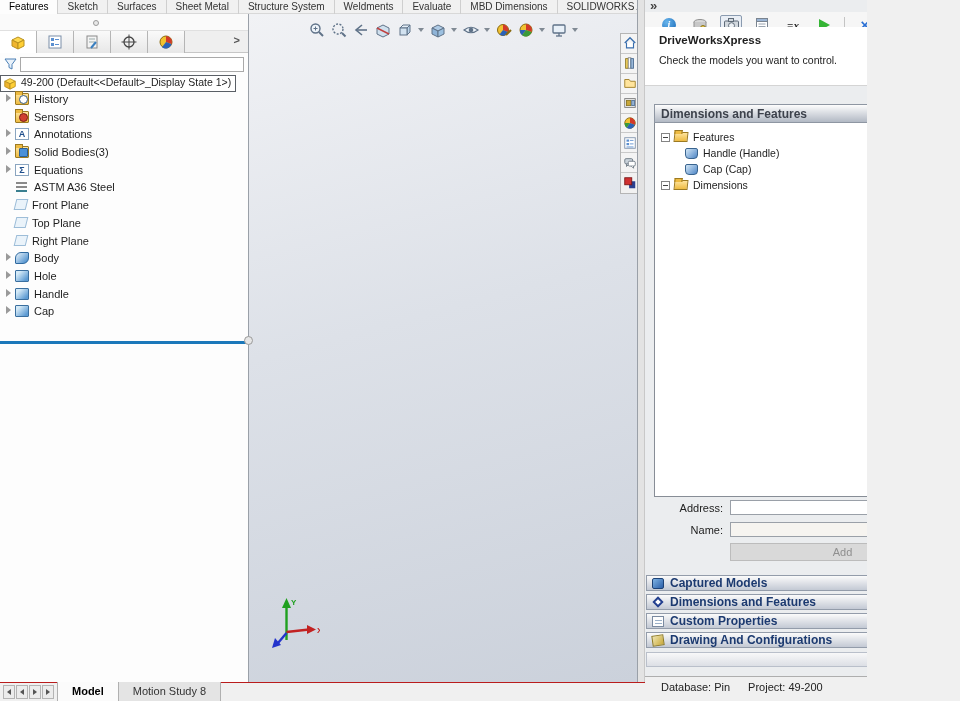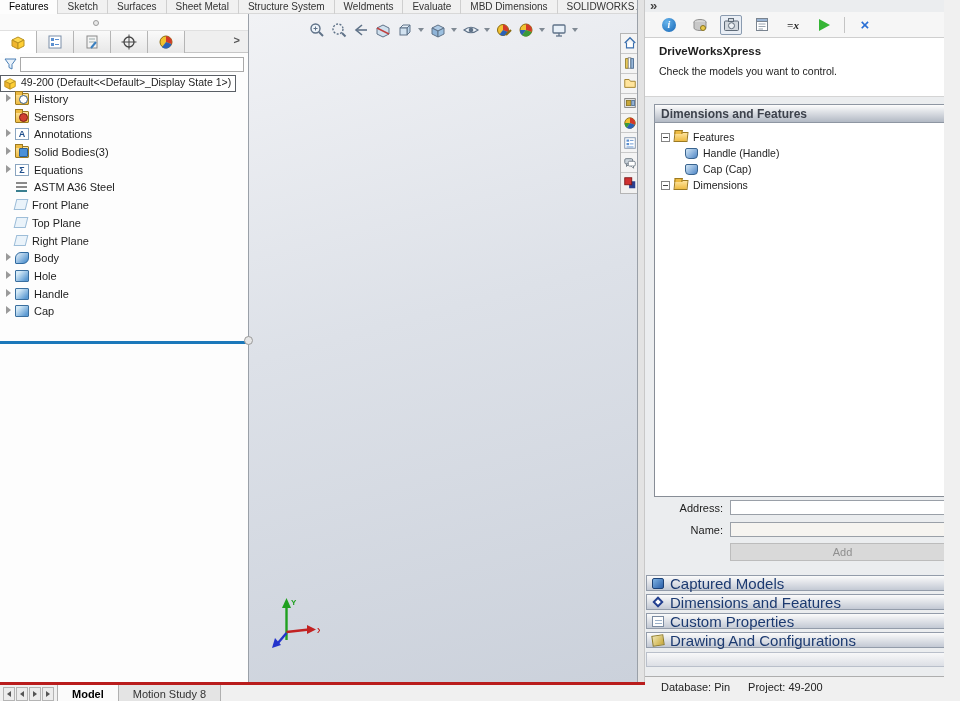--- a/index.html
+++ b/index.html
@@ -1,18 +1,18 @@
 <!DOCTYPE html>
 <html><head>
 <meta charset="utf-8">
 <style>
   *{margin:0;padding:0;box-sizing:border-box}
   html,body{width:960px;height:701px;overflow:hidden}
   body{font-family:"Liberation Sans",sans-serif;font-size:11px;color:#1e1e1e;background:#f0f0f0}
-  #app{position:relative;width:944px;height:701px;background:#f0f0f0;overflow:hidden}
+  #app{position:relative;width:867px;height:701px;background:#f0f0f0;overflow:hidden}
   .abs{position:absolute}
 
   
   .tabbar{position:absolute;left:0;top:0;width:645px;height:14px;background:#f1f1f1;display:flex;border-bottom:1px solid #d8d8d8}
   .tab{height:14px;line-height:13px;padding:0 9px;font-size:10px;color:#333;border-right:1px solid #cfcfcf;white-space:nowrap}
   .tab.active{background:#fdfdfd;color:#000}
   .winbtns{margin-left:auto;display:flex;align-items:center;gap:10px;padding-right:8px}
   .restore-ic{width:9px;height:8px;border:1px solid #666;background:#f8f8f8;position:relative}
   .restore-ic::before{content:"";position:absolute;left:2px;top:-3px;width:9px;height:8px;border:1px solid #666;z-index:-1}
   .close-ic{color:#555;font-size:11px;line-height:10px}
@@ -66,46 +66,46 @@
   .rpanel{position:absolute;left:645px;top:0;width:315px;height:701px;background:#ebedef}
   .rp-chevron{position:absolute;left:5px;top:-2px;font-size:13px;color:#444;font-weight:bold}
   .rp-toolbar{position:absolute;left:0;top:12px;width:100%;height:26px;display:flex;align-items:center;gap:9px;padding-left:13px;background:#f6f6f6;border-bottom:1px solid #cfcfcf}
   .info-ic{width:14px;height:14px;border-radius:50%;background:radial-gradient(circle at 35% 30%,#66b4ec,#1565b5);color:#fff;font-weight:bold;font-style:italic;font-family:"Liberation Serif",serif;font-size:10px;text-align:center;line-height:14px}
   .tool-box{width:22px;height:20px;display:flex;align-items:center;justify-content:center}
   .tool-box.pressed{border:1px solid #8a9bb0;background:#e9eef5;border-radius:2px}
   .vars-ic{font-family:"Liberation Serif",serif;font-style:italic;font-weight:bold;font-size:11px;color:#222}
   .play-ic{width:0;height:0;border-left:11px solid #35b535;border-top:6px solid transparent;border-bottom:6px solid transparent}
   .tsep{width:1px;height:16px;background:#c4c4c4}
   .closex-ic{color:#2a6fd4;font-weight:bold;font-size:15px;line-height:14px}
-  .rp-desc{position:absolute;left:0;top:38px;width:100%;height:59px;background:#fff;border-bottom:1px solid #d4d4d4;padding:7px 14px}
+  .rp-desc{position:absolute;left:0;top:27px;width:100%;height:59px;background:#fff;border-bottom:1px solid #d4d4d4;padding:7px 14px}
   .rp-title{font-weight:bold;font-size:11.5px;margin-bottom:7px}
   .rp-line{font-size:10.5px;color:#222;line-height:14px}
   .sec-header{position:absolute;left:9px;top:104px;width:304px;height:19px;background:linear-gradient(180deg,#fdfdfd,#b2b9c4);border:1px solid #8e96a2;display:flex;align-items:center;padding-left:6px;font-weight:bold;font-size:12px;color:#3d424c}
   .rtreebox{position:absolute;left:9px;top:123px;width:304px;height:374px;background:#fff;border:1px solid #878d96;border-top:none;overflow:hidden}
   .rtrow{display:flex;align-items:center;height:16px;white-space:nowrap;font-size:10.5px}
   .rt-min{width:9px;height:9px;border:1px solid #848484;background:linear-gradient(#444,#444) center/5px 1px no-repeat,#fff;flex:none;margin-right:4px}
   .rt-fold{width:14px;height:10px;background:linear-gradient(180deg,#ffe49c,#eebb42);border:1px solid #9c7a22;position:relative;flex:none;margin-right:5px;transform:skewX(-6deg)}
   .rt-fold::before{content:"";position:absolute;top:-3px;left:-1px;width:6px;height:3px;background:#eebb42;border:1px solid #9c7a22;border-bottom:none}
   .rt-feat{width:13px;height:11px;background:linear-gradient(135deg,#d3e7f6,#4f86c6);border:1px solid #39648f;border-radius:2px 2px 4px 4px;flex:none;margin-right:5px}
   .rt-dim{width:8px;height:8px;border:2px solid #24408f;transform:rotate(45deg);background:#fff;flex:none;margin:0 7px 0 3px}
   .fieldlabel{position:absolute;font-size:11px;color:#222;text-align:right;width:58px}
   .fieldinput{position:absolute;left:85px;width:224px;height:15px;border:1px solid #9aa0a8;background:#fff;font-size:10.5px;padding:0 3px;font-family:"Liberation Sans",sans-serif}
   .addbtn{position:absolute;left:85px;top:543px;width:225px;height:18px;background:#d9d9d9;border:1px solid #bcbcbc;color:#8f8f8f;font-size:11px;text-align:center;line-height:17px}
   .accbar{position:absolute;left:1px;width:312px;height:16px;background:linear-gradient(180deg,#fbfbfb,#c3c9d4);border:1px solid #939caa;display:flex;align-items:center;padding-left:5px;gap:6px}
-  .accbar span.alabel{font-weight:normal;font-size:15px;color:#1c3a70}
+  .accbar span.alabel{font-weight:bold;font-size:12px;color:#1c3a70}
   .acc-ic{width:12px;height:11px;flex:none}
   .acc-cubes{background:linear-gradient(135deg,#7fb3e4,#2a5fa8);border:1px solid #1d4377;border-radius:2px}
   .acc-dim{width:8px;height:8px;border:2px solid #24408f;transform:rotate(45deg);background:#fff;margin:0 2px}
   .acc-doc{background:#fdfdfd;border:1px solid #7a8aa0;background-image:linear-gradient(#9ab0c8,#9ab0c8),linear-gradient(#9ab0c8,#9ab0c8);background-size:7px 1px,7px 1px;background-position:2px 3px,2px 6px;background-repeat:no-repeat}
   .acc-draw{background:linear-gradient(135deg,#f0e6b0,#c8a83a);border:1px solid #8f7a20;transform:rotate(-8deg)}
   .emptybar{position:absolute;left:1px;top:652px;width:312px;height:15px;background:linear-gradient(180deg,#f8f8f9,#dcdfe5);border:1px solid #b9bfca}
   .rp-status{position:absolute;left:0;top:676px;width:100%;height:25px;background:#f0f0f0;border-top:1px solid #aeaeae;display:flex;gap:18px;padding:4px 0 0 16px;font-size:11px;color:#222}
 
   
-  .bottombar{position:absolute;left:0;top:682px;width:645px;height:19px;background:#f0f0f0;border-top:3px solid #b91c1c;display:flex;align-items:flex-start}
+  .bottombar{position:absolute;left:0;top:682px;width:645px;height:19px;background:#f0f0f0;border-top:1px solid #b91c1c;display:flex;align-items:flex-end}
   .navcluster{display:flex;gap:1px;padding:2px 3px}
   .navbtn{width:12px;height:14px;background:#ececec;border:1px solid #b4b4b4;display:flex;align-items:center;justify-content:center}
   .tri-l{width:0;height:0;border-right:4px solid #555;border-top:3px solid transparent;border-bottom:3px solid transparent}
   .tri-r{width:0;height:0;border-left:4px solid #555;border-top:3px solid transparent;border-bottom:3px solid transparent}
   .btab{height:19px;line-height:18px;padding:0 14px;font-size:11px;color:#333;border-right:1px solid #b0b0b0;background:#e4e4e4}
   .btab.active{background:#fbfbfb;font-weight:bold;border-left:1px solid #b0b0b0;color:#000}
 </style>
 </head>
 <body>
 

